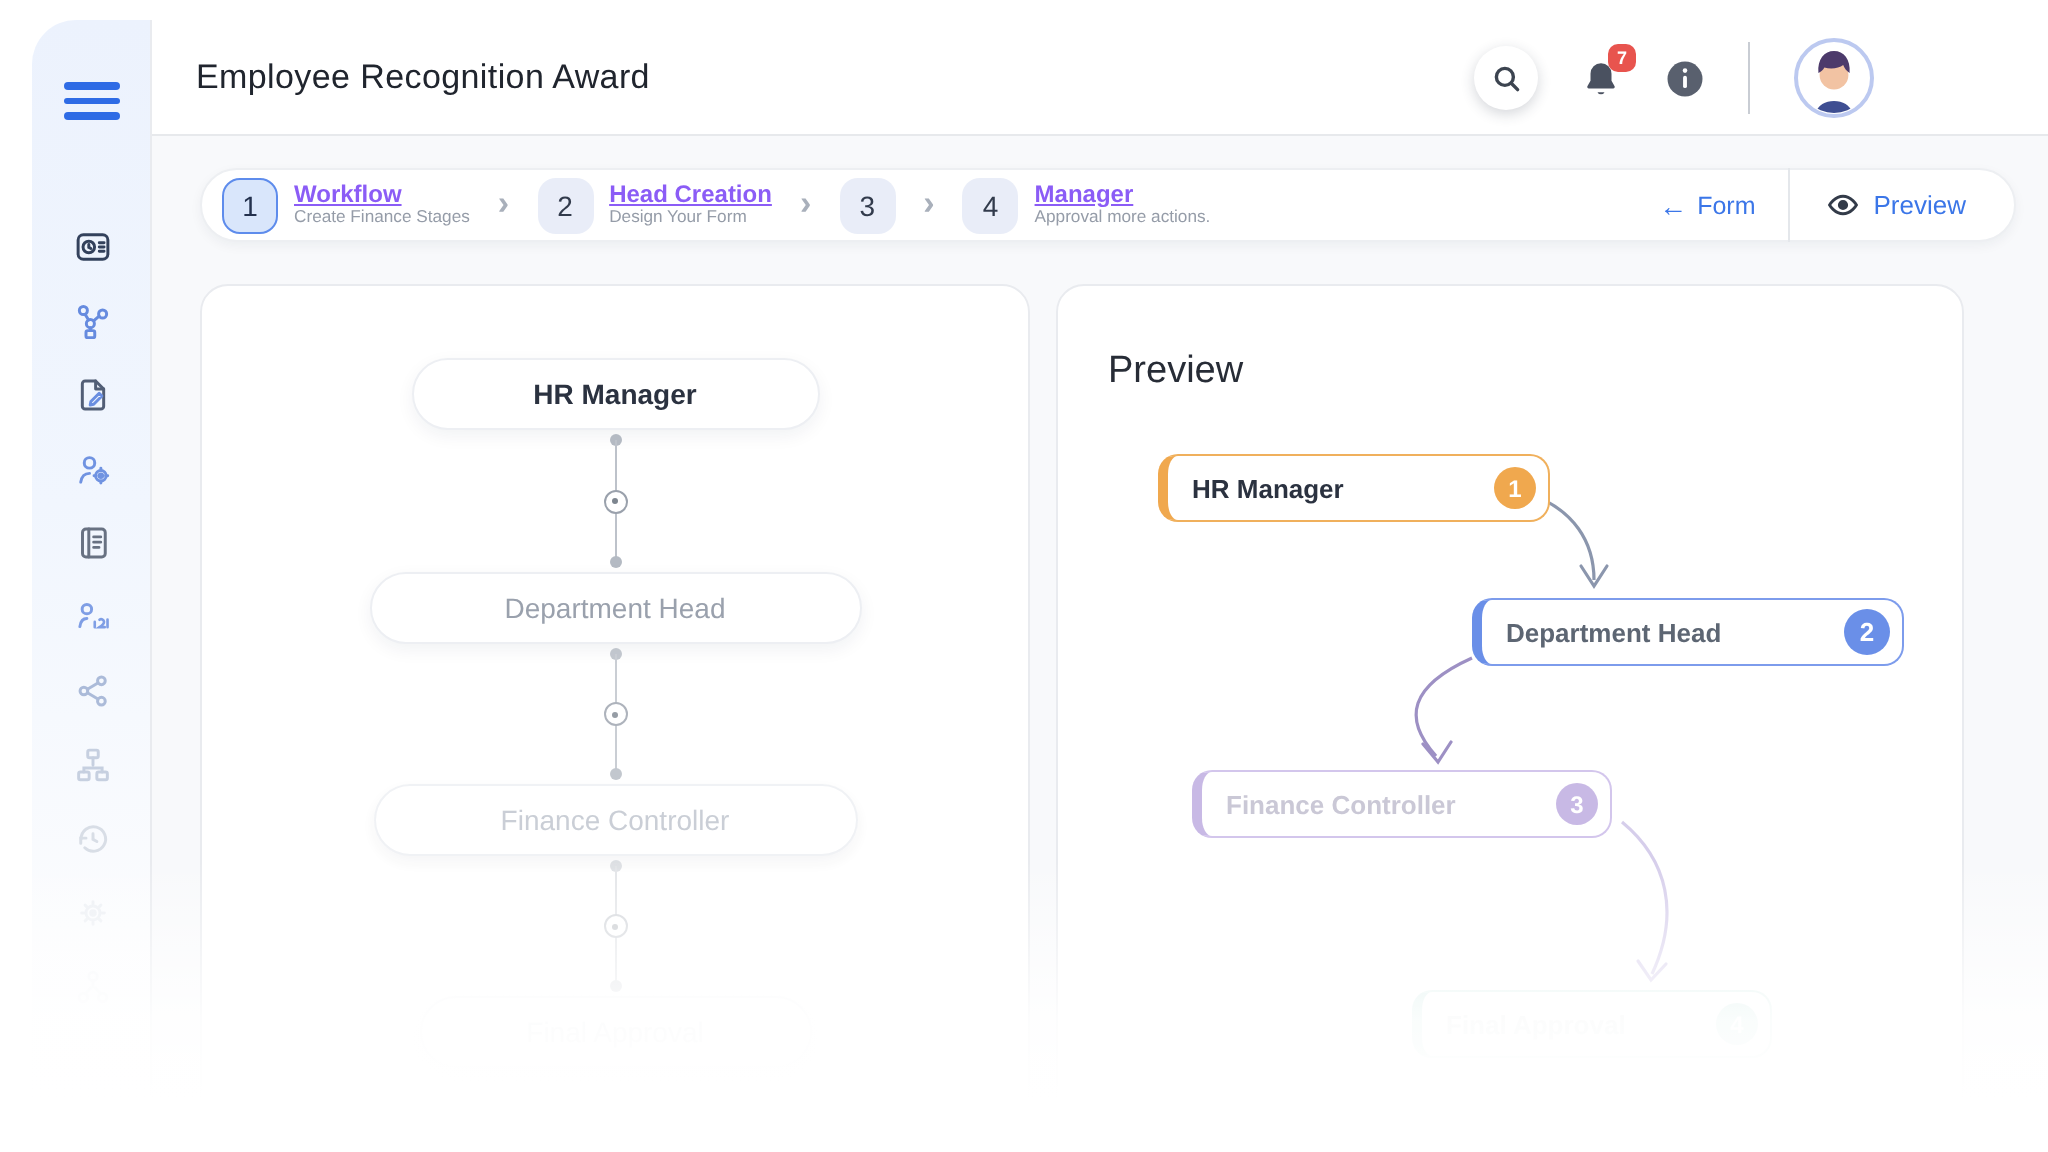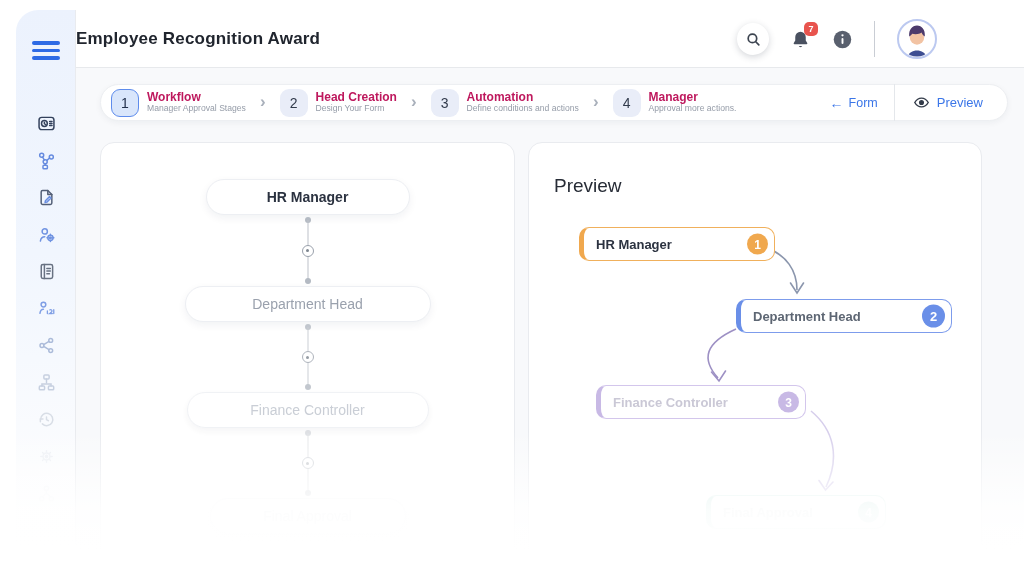--- a/index.html
+++ b/index.html
@@ -17,21 +17,21 @@
   .hamburger { position:absolute; left:16px; top:31px; width:28px; height:19px; cursor:pointer; }
   .hamburger span { display:block; height:3.6px; margin-bottom:4px; border-radius:2px; background:#2e6be5; }
   .icon-col { position:absolute; left:0; top:103px; width:60px; display:flex;
     flex-direction:column; align-items:center; gap:16px; }
   .icon-slot { width:21px; height:21px; display:flex; align-items:center; justify-content:center; }
   .icon-slot svg { width:21px; height:21px; }
 
   
   .header { position:absolute; left:60px; top:0; right:0; height:58px; background:#fff;
     border-bottom:1px solid #e7e9ec; display:flex; align-items:center; z-index:4; }
-  .page-title { font-size:17px; font-weight:700; color:#20252e; letter-spacing:.2px; }
+  .page-title { margin-left:22px; font-size:17px; font-weight:400; color:#20252e; letter-spacing:.2px; }
   .header-right { position:absolute; right:86px; top:0; height:58px; display:flex; align-items:center; gap:21px; }
   .hbtn { position:relative; display:flex; align-items:center; justify-content:center; cursor:pointer; }
   .search-wrap { width:32px; height:32px; border-radius:50%; background:#fff;
     box-shadow:0 2px 7px rgba(40,50,70,.20); }
   .badge { position:absolute; top:-7px; right:-7px; min-width:14px; height:14px; padding:0 3px;
     background:#e8544e; border-radius:5px; color:#fff; font-size:9px; font-weight:700;
     display:flex; align-items:center; justify-content:center; }
   .hdr-divider { width:1px; height:36px; background:#c9cdd4; }
   .avatar { width:42px; height:42px; cursor:pointer; }
 
@@ -41,21 +41,21 @@
   
   .stepper { position:absolute; left:24px; top:16px; width:908px; height:37px; background:#fff;
     border:1px solid #edeff2; border-radius:19px; box-shadow:0 2px 6px rgba(25,35,60,.05);
     display:flex; align-items:center; padding:0 6px 0 10px; }
   .steps { display:flex; align-items:center; flex:1; }
   .step { display:flex; align-items:center; gap:8px; cursor:pointer; }
   .chip { width:28px; height:28px; border-radius:9px; background:#e9edf8; color:#323b4c;
     font-size:14px; display:flex; align-items:center; justify-content:center; }
   .step.active .chip { background:#d9e6fb; border:1.5px solid #5e8cec; color:#23314d; }
   .step-texts { display:flex; flex-direction:column; justify-content:center; line-height:1.15; }
-  .step-title { font-size:12px; font-weight:700; color:#be185d; }
+  .step-title { font-size:12px; font-weight:700; color:#8b5cf6;text-decoration:underline; }
   .step-sub { font-size:8.6px; color:#959ca8; }
   .chev { color:#a9b0bb; font-size:17px; font-weight:700; padding:0 14px 2px 14px; }
   .step-controls { display:flex; align-items:center; height:100%; }
   .back-btn { display:flex; align-items:center; gap:5px; color:#3b76e8; font-size:12.5px;
     cursor:pointer; padding:0 16px; }
   .back-arrow { font-size:14px; }
   .ctl-divider { width:1px; height:37px; background:#e4e7eb; }
   .preview-btn { display:flex; align-items:center; gap:7px; color:#3b76e8; font-size:13px;
     font-weight:500; cursor:pointer; padding:0 18px; }
 
@@ -251,38 +251,34 @@
   </div>
 
   <div class="content">
 
     <div class="stepper">
       <div class="steps">
         <div class="step active">
           <div class="chip">1</div>
           <div class="step-texts">
             <span class="step-title">Workflow</span>
-            <span class="step-sub">Manager Approval Stages</span>
+            <span class="step-sub">Create Finance Stages</span>
           </div>
         </div>
         <span class="chev">›</span>
         <div class="step">
           <div class="chip">2</div>
           <div class="step-texts">
             <span class="step-title">Head Creation</span>
             <span class="step-sub">Design Your Form</span>
           </div>
         </div>
         <span class="chev">›</span>
         <div class="step">
           <div class="chip">3</div>
-          <div class="step-texts">
-            <span class="step-title">Automation</span>
-            <span class="step-sub">Define conditions and actions</span>
-          </div>
         </div>
         <span class="chev">›</span>
         <div class="step">
           <div class="chip">4</div>
           <div class="step-texts">
             <span class="step-title">Manager</span>
             <span class="step-sub">Approval more actions.</span>
           </div>
         </div>
       </div>

